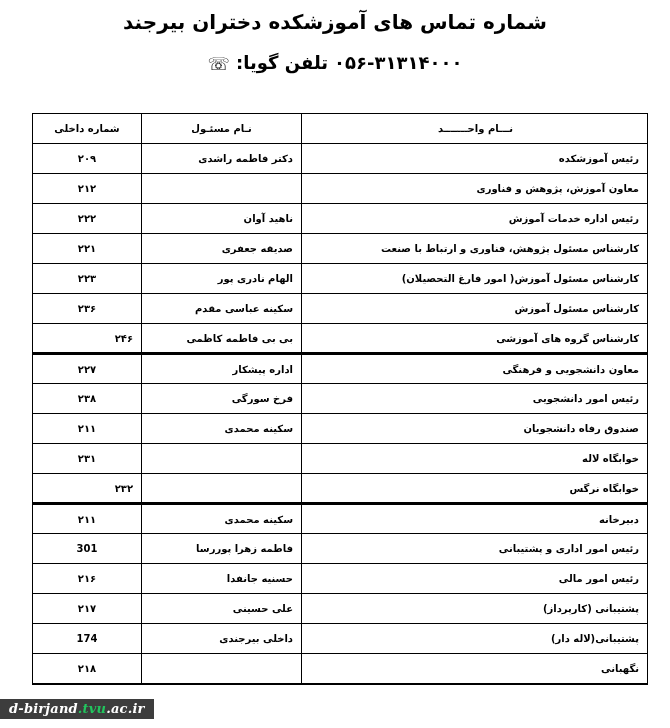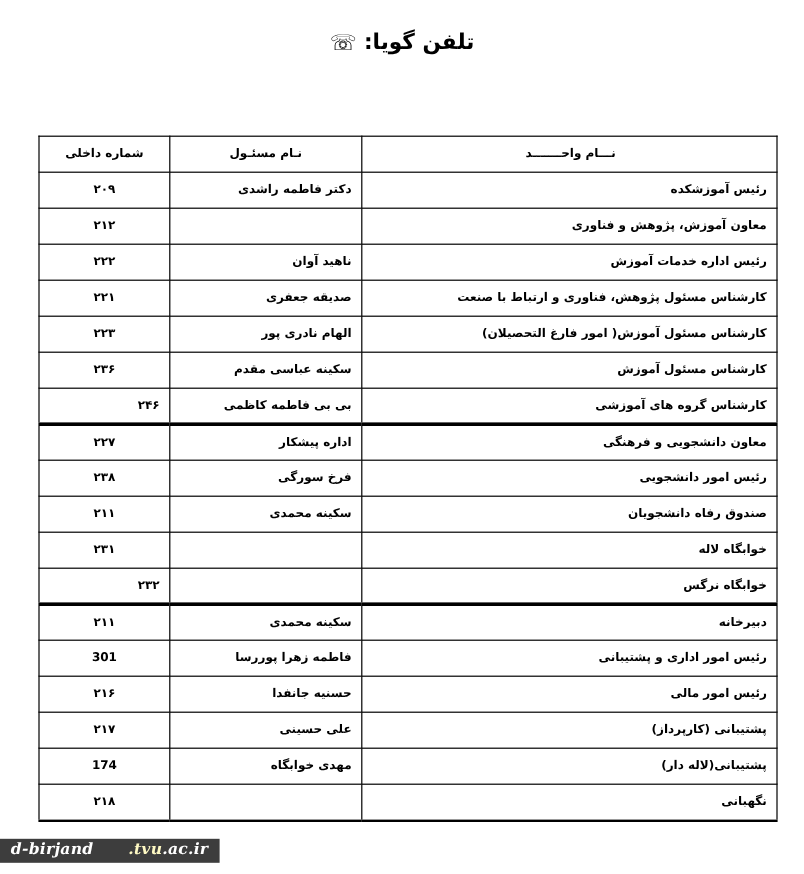--- a/index.html
+++ b/index.html
@@ -119,27 +119,29 @@
     font-family: "DejaVu Serif", "Liberation Serif", serif;
     font-style: italic;
     font-weight: bold;
     font-size: 13px;
     letter-spacing: 0.2px;
     padding: 3px 9px 4px 9px;
     direction: ltr;
     line-height: 1;
     white-space: nowrap;
   }
-  .watermark .wm-accent { color: #fef9c3; margin-left: 29px; }
+  .watermark .wm-accent { color: #22c55e; }
 </style>
 </head>
 <body>
 
 <div class="page-header">
+  <h1 class="page-title">شماره تماس های آموزشکده دختران بیرجند</h1>
   <p class="phone-line">
+    <span class="phone-number">۰۵۶-۳۱۳۱۴۰۰۰</span>
     <span>تلفن گویا:</span>
     <span class="phone-icon">☏</span>
   </p>
 </div>
 
 <div class="table-wrap">
   <table class="contacts">
     <colgroup>
       <col class="col-unit">
       <col class="col-person">
@@ -228,21 +230,21 @@
           <td class="cell-person">حسنیه جانفدا</td>
           <td class="cell-ext">۲۱۶</td>
         </tr>
         <tr>
           <td class="cell-unit">پشتیبانی (کارپرداز)</td>
           <td class="cell-person">علی حسینی</td>
           <td class="cell-ext">۲۱۷</td>
         </tr>
         <tr>
           <td class="cell-unit">پشتیبانی(لاله دار)</td>
-          <td class="cell-person">مهدی خوابگاه</td>
+          <td class="cell-person">داخلی بیرجندی</td>
           <td class="cell-ext">174</td>
         </tr>
         <tr>
           <td class="cell-unit">نگهبانی</td>
           <td class="cell-person"></td>
           <td class="cell-ext">۲۱۸</td>
         </tr>
       </tbody>
   </table>
 </div>

